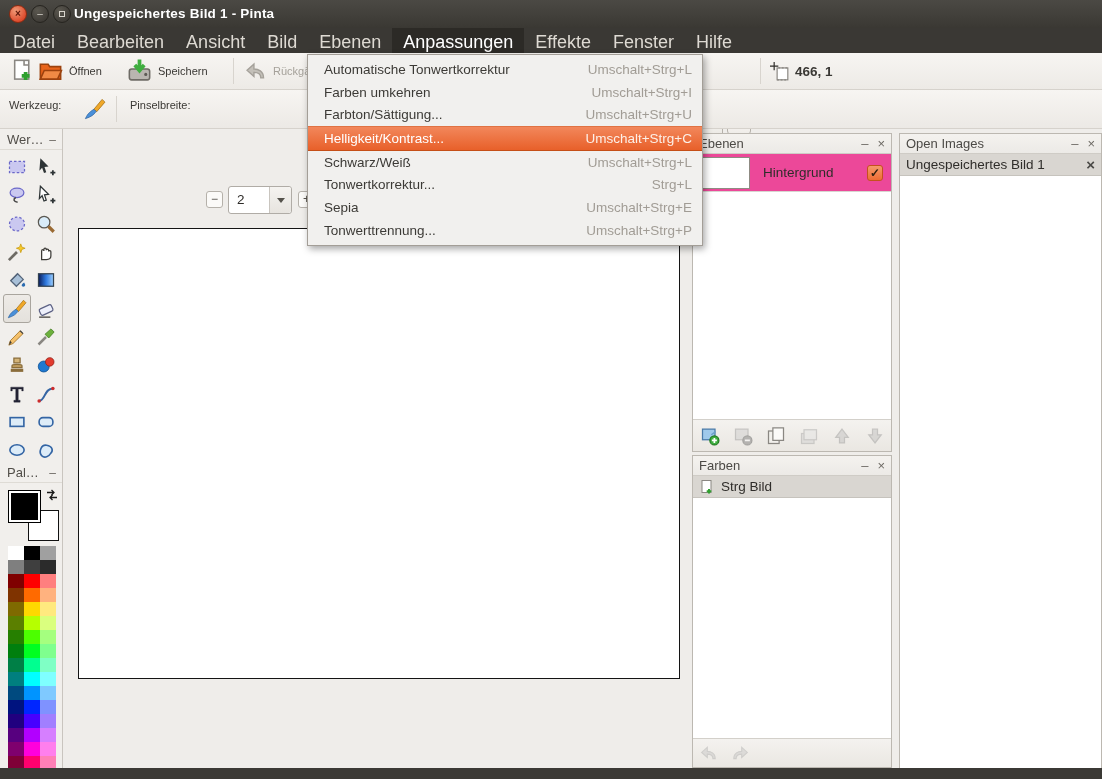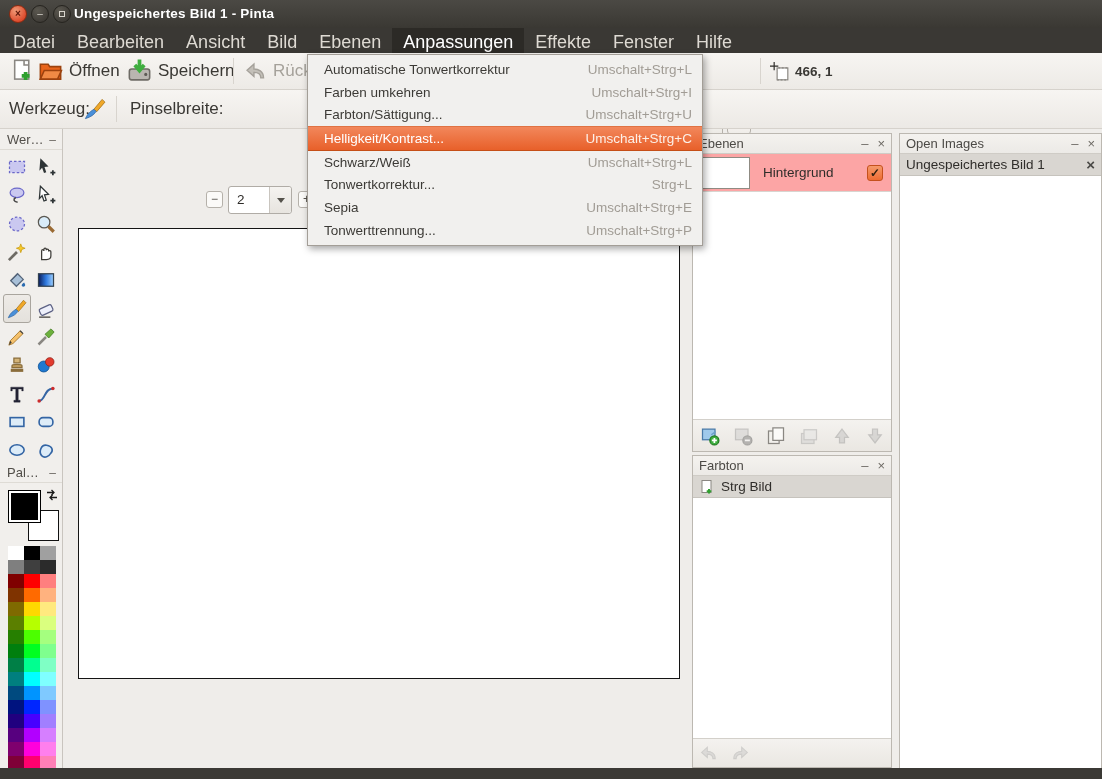--- a/index.html
+++ b/index.html
@@ -26,21 +26,21 @@
   .menubar { position:absolute; left:0; top:28px; width:1102px; height:25px;
     background:#3a3834; display:flex; align-items:stretch; padding-left:2px; }
   .mb-item { color:#dedad3; font-size:18px; padding:4px 11px 0 11px; cursor:default; }
   .mb-item.active { background:#2c2a26; color:#ffffff; }
   
   .toolbar1 { position:absolute; left:0; top:53px; width:1102px; height:37px;
     background:linear-gradient(#f7f5f2,#edeae6); border-bottom:1px solid #d6d2cc; }
   .toolbar2 { position:absolute; left:0; top:90px; width:1102px; height:39px;
     background:linear-gradient(#f7f5f2,#ecE9e5); border-bottom:1px solid #d6d2cc; }
   .tb-abs { position:absolute; display:flex; align-items:center; gap:6px; }
-  .tb-label { font-size:17px; color:#3a3834; }
+  .tb-label { font-size:11px; color:#3a3834; }
   .tb-label.disabled { color:#a5a19a; }
   .tb-sep { position:absolute; width:1px; height:26px; background:#d8d4ce; top:5px; }
   .icon svg { display:block; }
   .plus-btn { position:absolute; left:727px; top:58px; width:24px; height:24px;
     border:1px solid #b5b1aa; border-radius:4px;
     background:linear-gradient(#fdfcfb,#efece8); display:flex; align-items:center;
     justify-content:center; color:#74706a; font-size:15px; }
   .combo-sliver { position:absolute; left:699px; top:57px; width:24px; height:29px;
     border:1px solid #b5b1aa; border-radius:0 4px 4px 0;
     background:linear-gradient(#fbfaf8,#eae7e2); display:flex; align-items:center;
@@ -84,21 +84,21 @@
   
   .canvas { position:absolute; left:78px; top:228px; width:602px; height:451px;
     background:#fff; border:1px solid #141414; }
   
   .panel { position:absolute; background:#fff; border:1px solid #bcb8b1; }
   .panel-header { height:20px; background:linear-gradient(#f4f2ef,#eceae6);
     border-bottom:1px solid #cfccc6; display:flex; align-items:center;
     font-size:13px; color:#4c4a46; padding:0 6px; }
   .panel-header .hdr-title { flex:1; }
   .hdr-ctl { color:#6d6a64; font-size:13px; margin-left:9px; line-height:10px; }
-  .layer-row { height:38px; background:#fca5a5; border-bottom:1px solid #d8d5d0;
+  .layer-row { height:38px; background:#ec4899; border-bottom:1px solid #d8d5d0;
     position:relative; }
   .layer-thumb { position:absolute; left:9px; top:3px; width:48px; height:32px;
     background:#fff; border:1px solid #8f8b83; }
   .layer-name { position:absolute; left:70px; top:11px; font-size:13.5px; color:#2f2d2a; }
   .layer-check { position:absolute; right:8px; top:11px; width:16px; height:16px;
     border:1px solid #c4511d; border-radius:3px;
     background:linear-gradient(#f59a6b,#ee6c34); color:#33200f; font-size:12px;
     font-weight:bold; text-align:center; line-height:14px; }
   .panel-btnbar { position:absolute; left:0; bottom:0; width:100%; height:32px;
     background:linear-gradient(#f4f2ef,#eae7e2); border-top:1px solid #d3d0ca;
@@ -535,21 +535,21 @@
         <span class="icon pb-btn disabled">
           <svg width="20" height="20" viewBox="0 0 16 16" xmlns="http://www.w3.org/2000/svg">
             <path d="M8 13.5 3 7h3V2.5h4V7h3z" fill="#b9b6b0" stroke="#8a8782"></path>
           </svg>
         </span>
       </div>
   </div>
 
   <div class="panel" style="left:692px;top:455px;width:200px;height:313px">
     <div class="panel-header">
-      <span class="hdr-title">Farbton</span>
+      <span class="hdr-title">Farben</span>
       <span class="hdr-ctl">–</span>
       <span class="hdr-ctl">×</span>
     </div>
     <div>
         <div class="list-row">
           <span class="icon">
             <svg width="16" height="16" viewBox="0 0 16 16" xmlns="http://www.w3.org/2000/svg">
               <rect x="3" y="1.5" width="9" height="12" fill="#fff" stroke="#8a8782"></rect>
               <path d="M10 14.5v-4.6M7.7 12.2h4.6" stroke="#2fa02f" stroke-width="2"></path>
             </svg>

